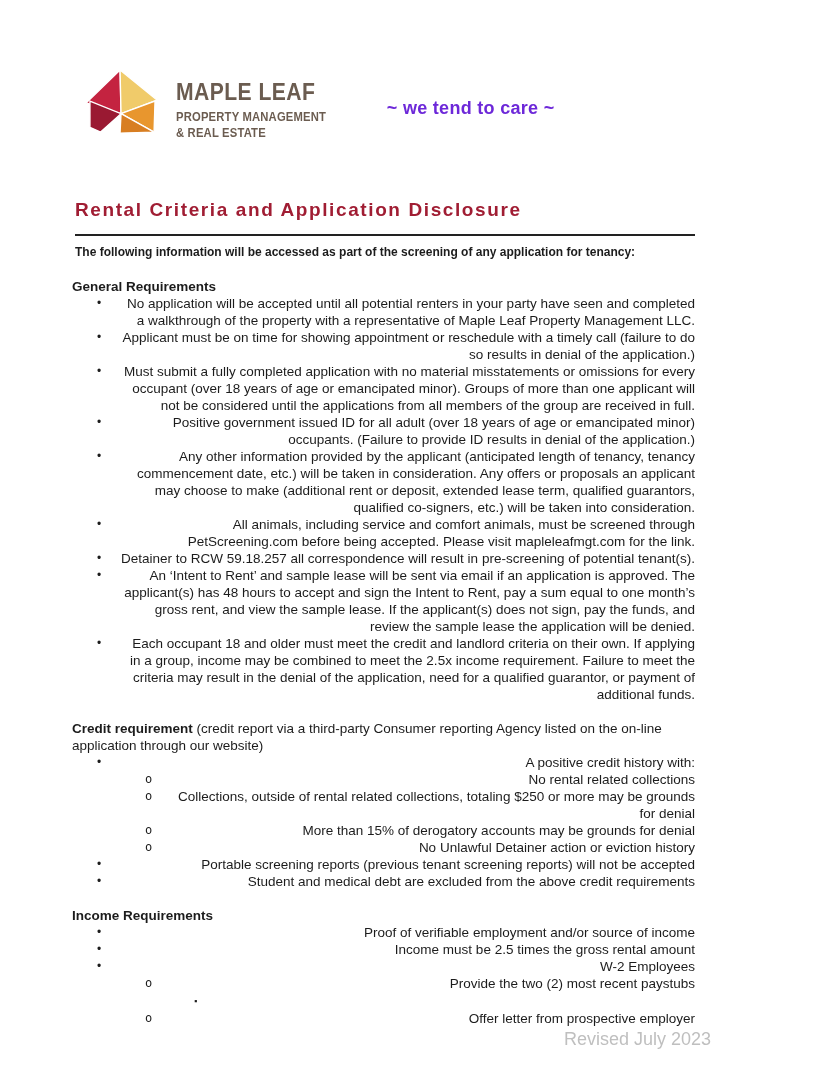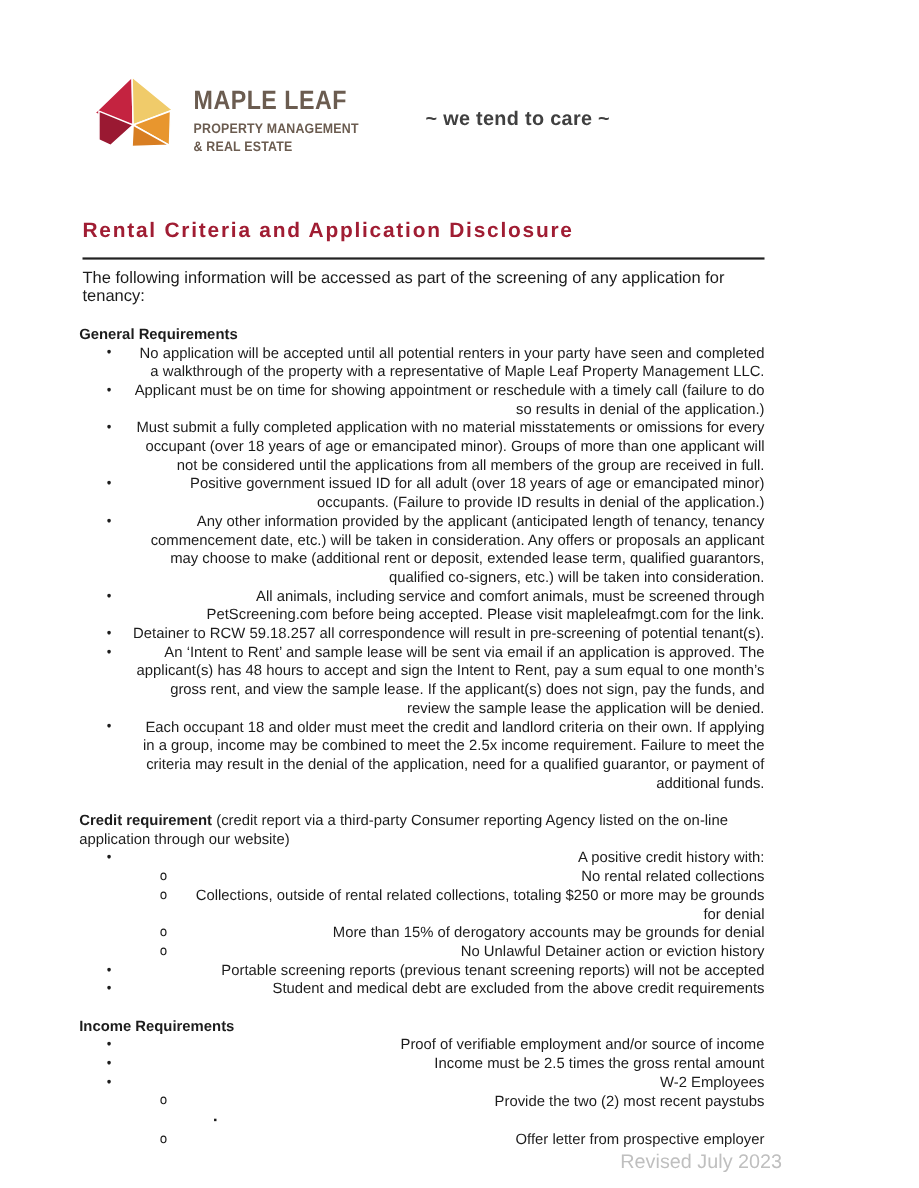--- a/index.html
+++ b/index.html
@@ -27,21 +27,21 @@
     margin-left:auto; margin-top:30px; font-size:18px; font-weight:bold;
     color:#b2173d; white-space:nowrap; letter-spacing:0.3px;
   }
 
   
   .title-block { margin:54px 73px 0 75px; border-bottom:2px solid #222222; padding-bottom:9px; }
   .doc-title {
     font-size:19px; font-weight:bold; color:#a01d33; letter-spacing:1.6px; line-height:30px;
     white-space:nowrap;
   }
-  .intro { margin:8px 73px 0 75px; font-size:15px; font-weight:normal; line-height:17px; }
+  .intro { margin:8px 73px 0 75px; font-size:12px; font-weight:bold; line-height:17px; }
 
   
   .sections { margin:0 73px 0 72px; }
   .sec-heading { margin-top:17px; font-size:13.5px; line-height:17px; }
   .sec-heading .bold { font-weight:bold; }
   .li { display:flex; font-size:13.5px; line-height:17px; }
   .marker { flex:0 0 auto; }
   .lvl1 { padding-left:25px; }  .lvl1 .marker { width:23px; font-size:12px; }
   .lvl2 { padding-left:73px; }  .lvl2 .marker { width:25px; font-family:"DejaVu Sans Mono", monospace; font-size:12px; }
   .lvl3 { padding-left:122px; } .lvl3 .marker { width:26px; font-size:9px; padding-top:1px; }
@@ -71,21 +71,21 @@
           <polygon points="39,47 74,34 73,66" stroke="#ffffff" stroke-width="1.4" fill="#e8962e"></polygon>
           <polygon points="39,47 73,66 38,67" stroke="#ffffff" stroke-width="1.4" fill="#d87e22"></polygon>
         </svg>
       </span>
       <div class="brand-text">
         <div class="brand-name" style="color: rgb(107, 92, 80);">MAPLE LEAF</div>
         <div class="brand-sub first" style="color: rgb(107, 92, 80);">PROPERTY MANAGEMENT</div>
         <div class="brand-sub" style="color: rgb(107, 92, 80);">&amp; REAL ESTATE</div>
       </div>
     </div>
-    <div class="tagline" style="color: #404040; margin-left: 44px;">~ we tend to care ~</div>
+    <div class="tagline" style="color: #6d28d9; margin-left: 44px;">~ we tend to care ~</div>
   </div>
 
   <div class="title-block">
     <div class="doc-title" style="color: rgb(160, 29, 51);">Rental Criteria and Application Disclosure</div>
   </div>
 
   <div class="intro">The following information will be accessed as part of the screening of any application for tenancy:</div>
 
   <div class="sections">
       <div>

